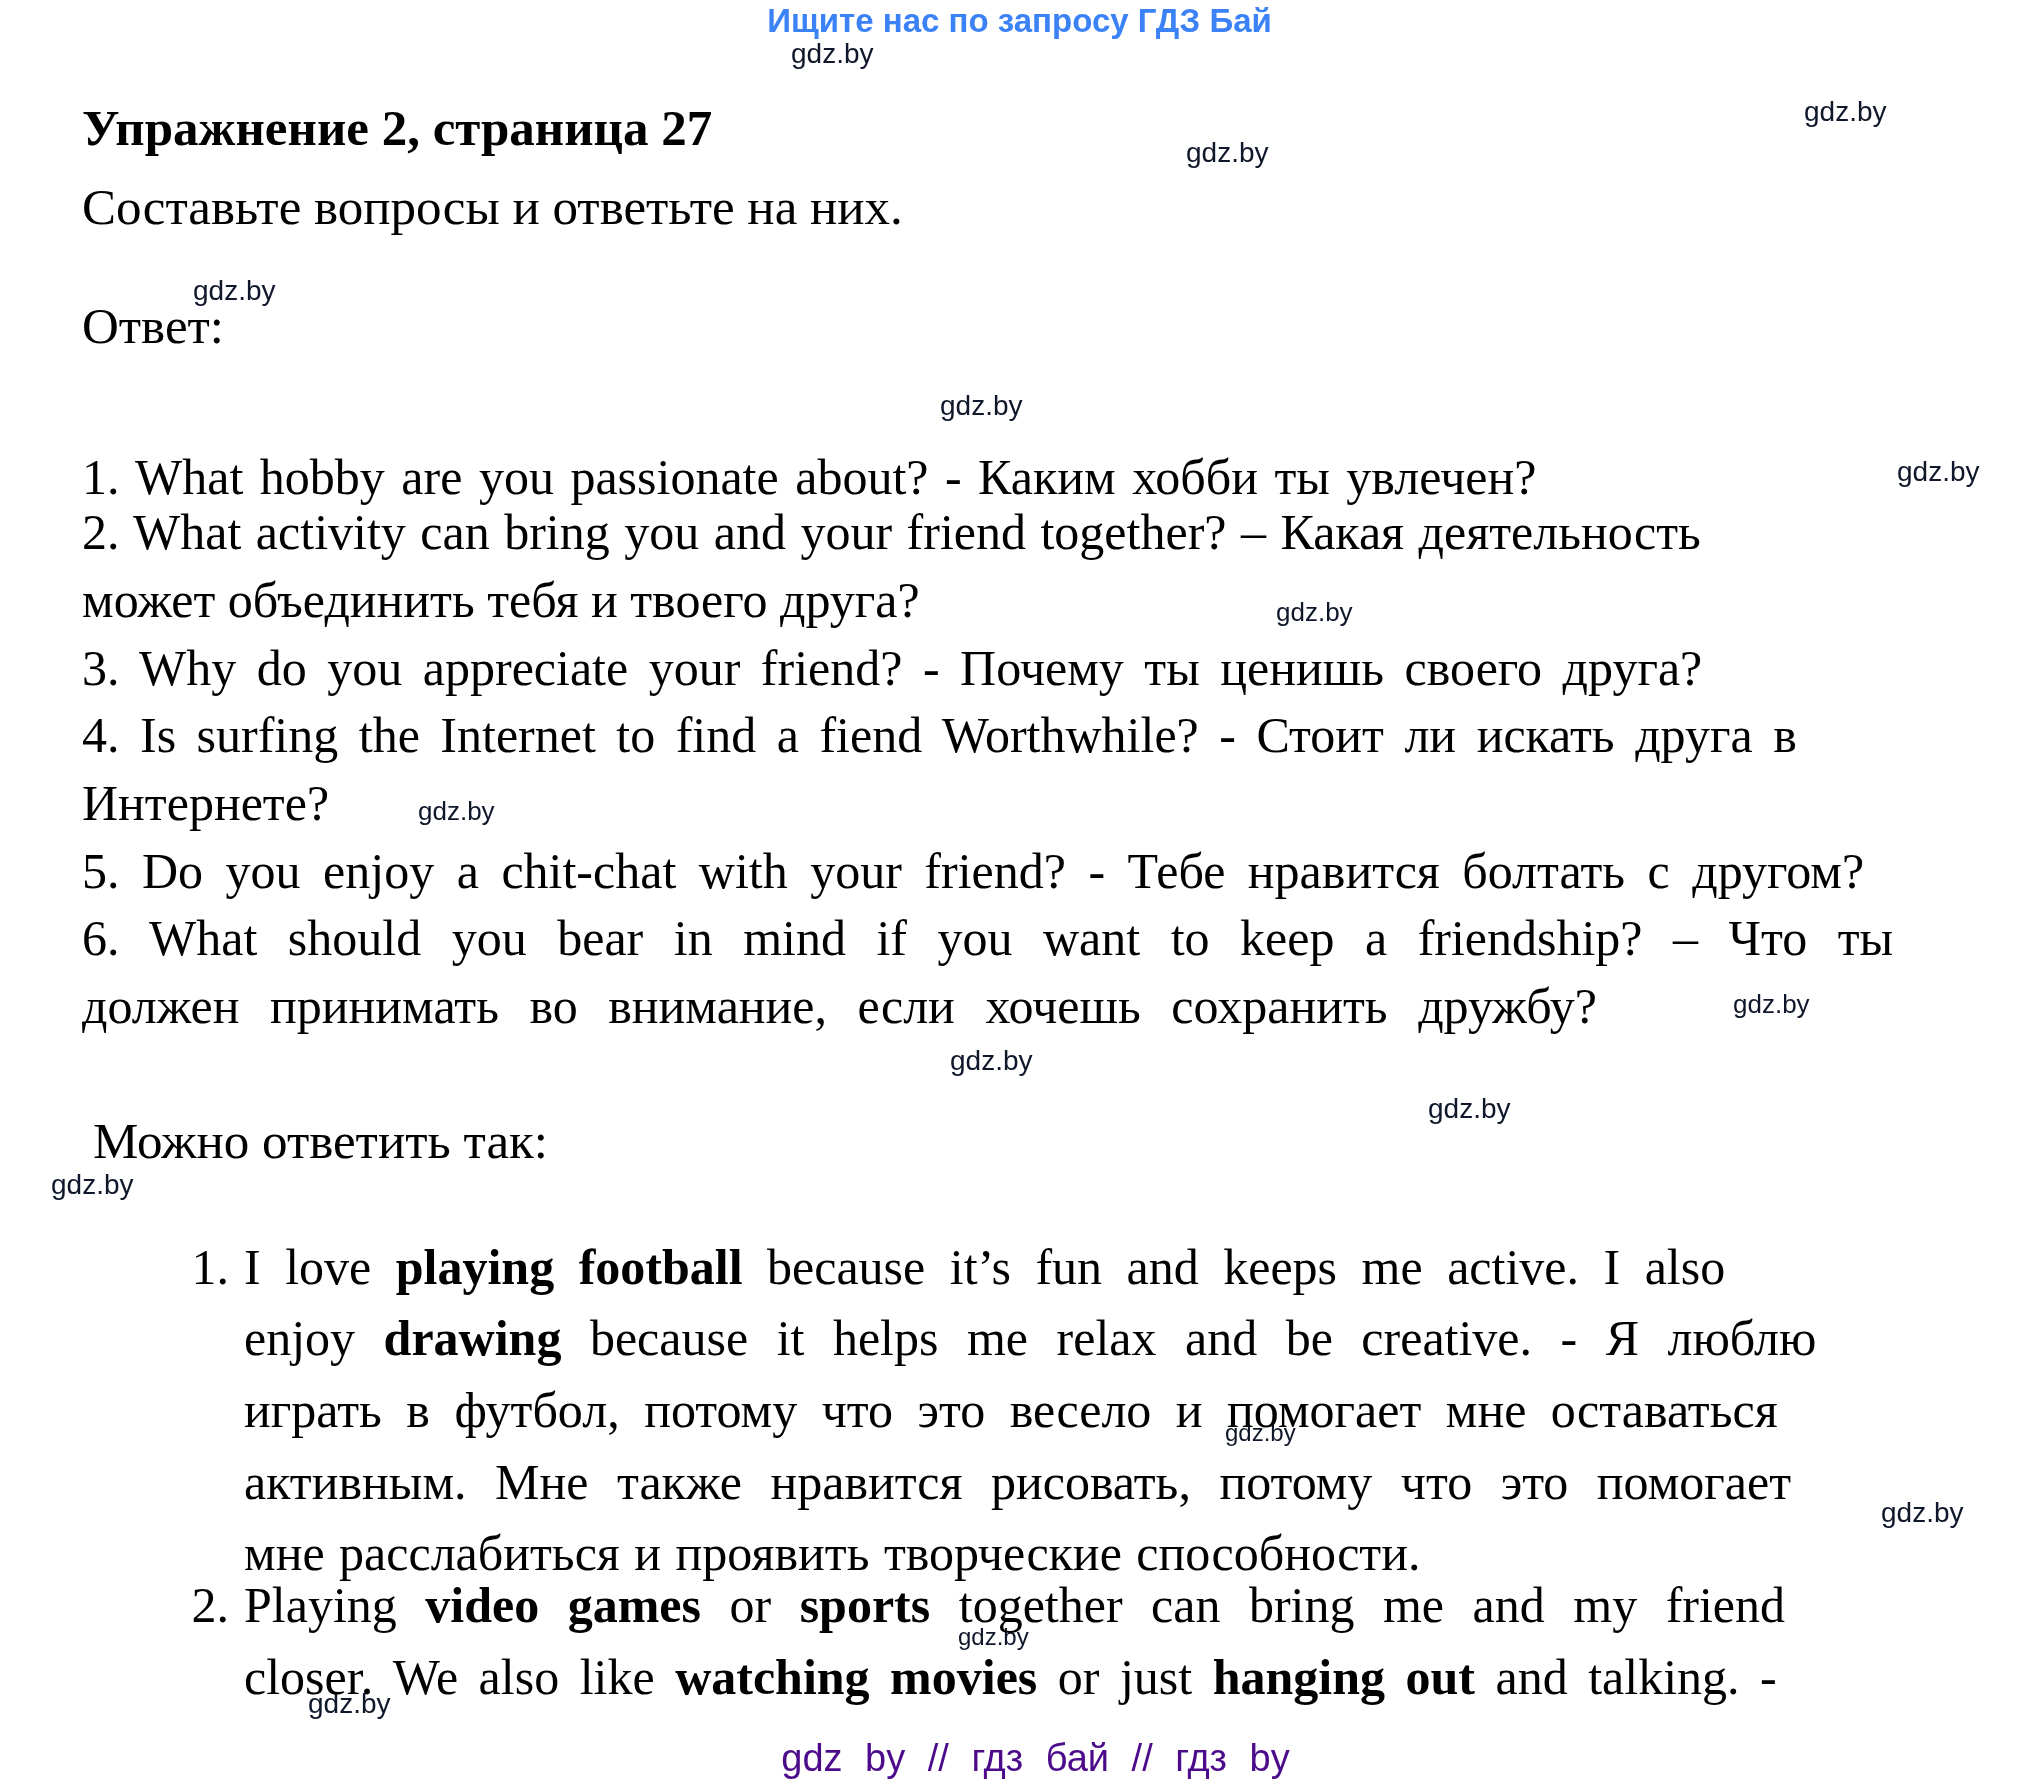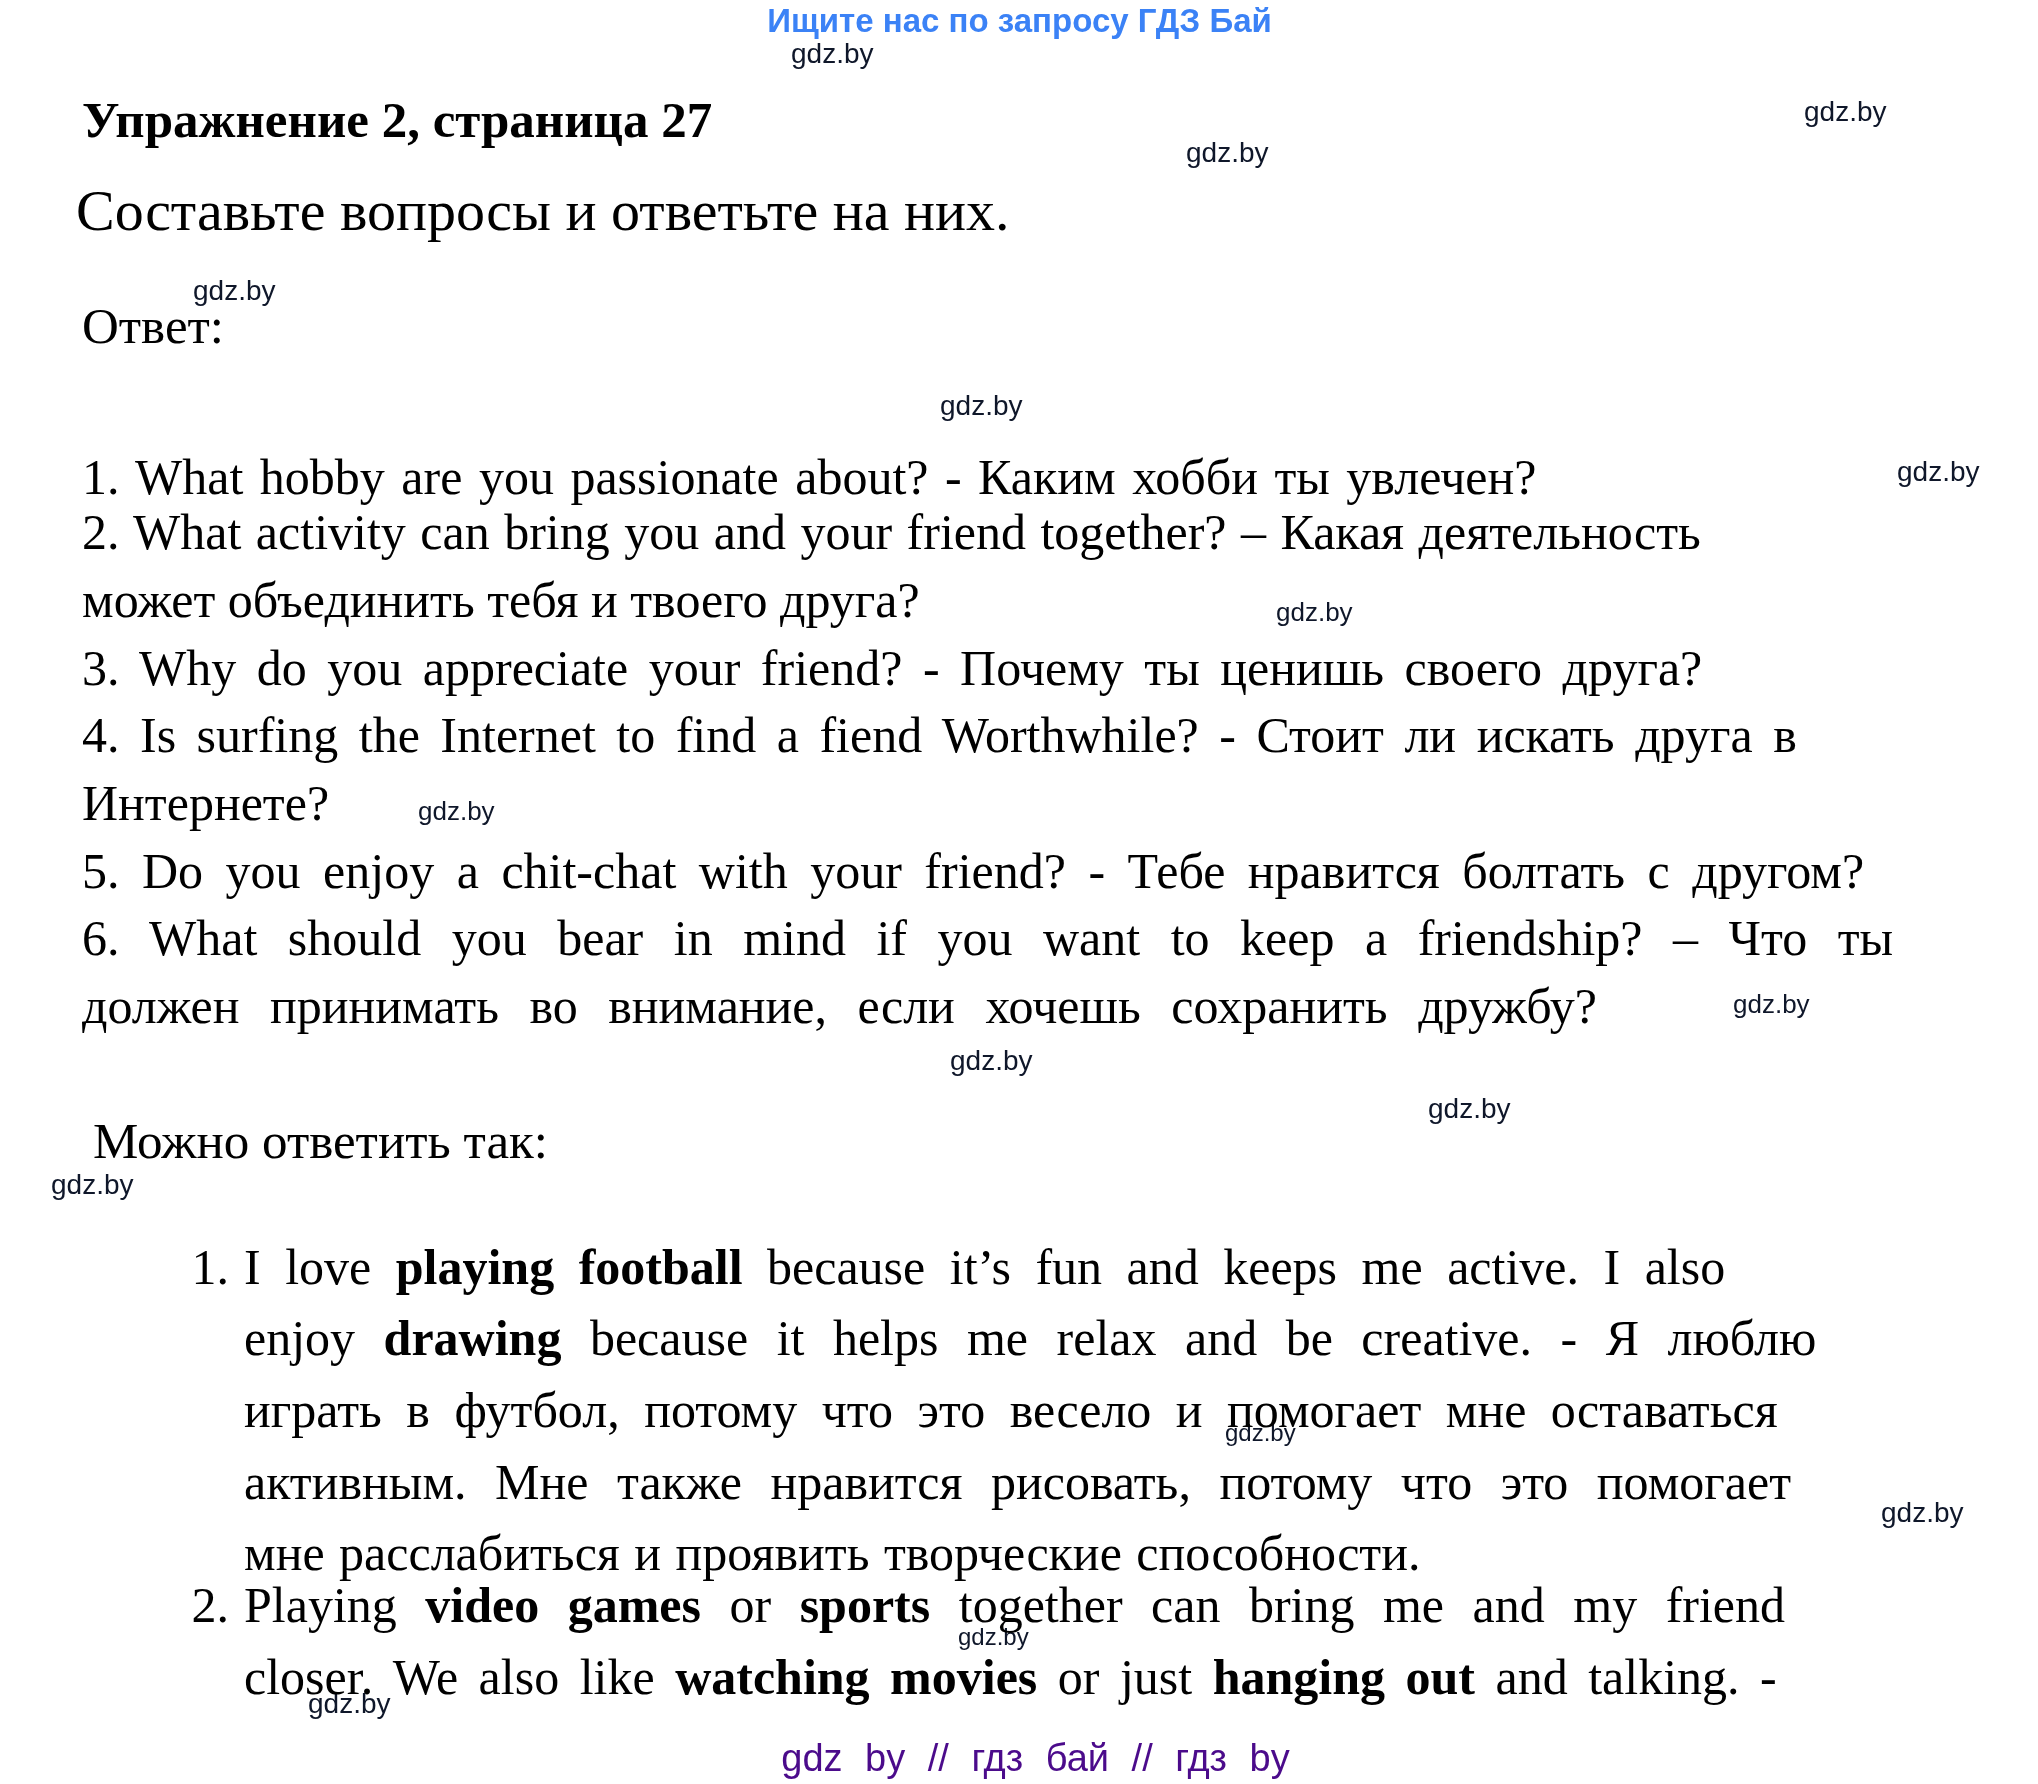--- a/index.html
+++ b/index.html
@@ -8,22 +8,22 @@
     background:#ffffff;color:#000;
     font-family:"Liberation Serif", serif;
     position:relative;overflow:hidden;
   }
   
   .line{position:absolute;font-size:50px;line-height:1.08;white-space:nowrap;}
   .bold{font-weight:bold;}
   
   .banner{position:absolute;top:2px;left:0;width:100%;text-align:center;
     font-family:"Liberation Sans", sans-serif;font-weight:600;font-size:33px;color:#2ecc2e;}
-  .title{top:93px;left:82px;font-weight:bold;font-size:51px;}
-  .subtitle{top:180px;left:76px;font-size:58px;}
+  .title{top:101px;left:82px;font-weight:bold;font-size:51px;}
+  .subtitle{top:180px;left:82px;font-size:51px;}
   .otvet{top:299px;left:82px;font-size:51px;}
   .mozhno{top:1114px;left:93px;font-size:51px;}
   
   .wm{position:absolute;font-family:"Liberation Sans", sans-serif;font-size:28px;color:#0f172a;white-space:nowrap;}
   .wm-sm{font-size:24px;}
   .wm-md{font-size:26px;}
   .w1{left:791px;top:38px;}   .w2{left:1804px;top:96px;}
   .w3{left:1186px;top:137px;} .w4{left:193px;top:275px;}
   .w5{left:940px;top:390px;}  .w6{left:1897px;top:456px;}
   .w7{left:1276px;top:597px;} .w8{left:418px;top:796px;}

